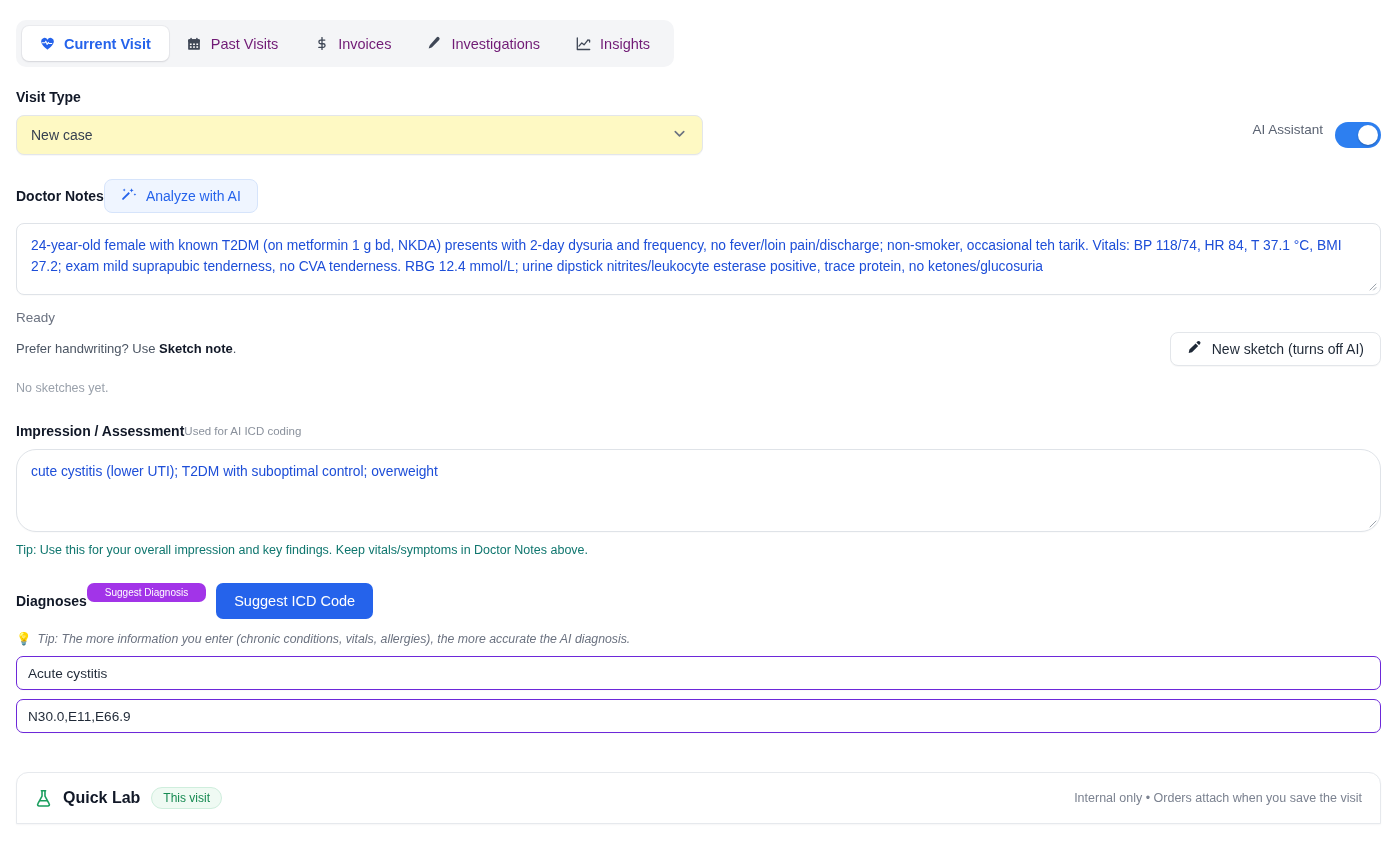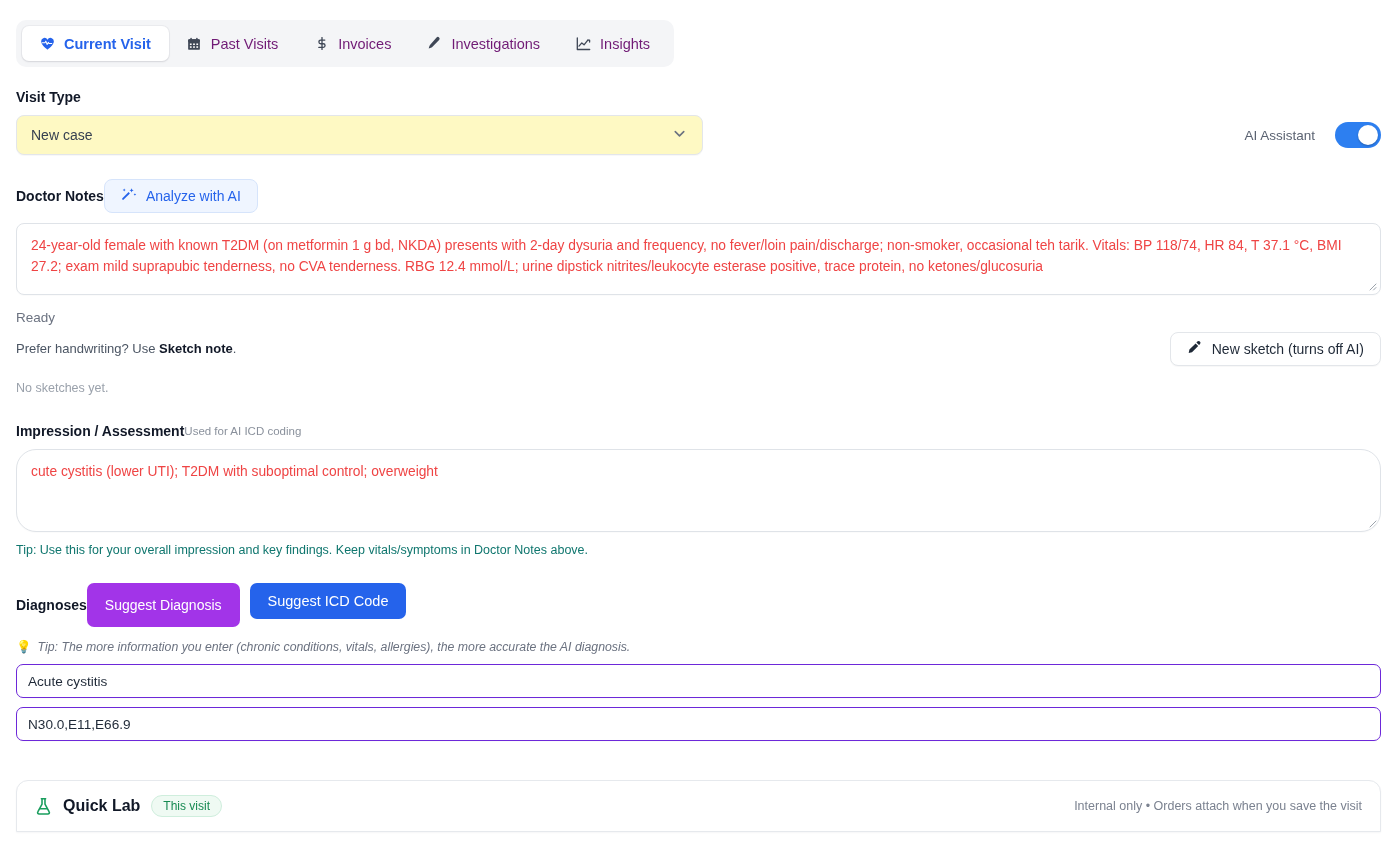--- a/index.html
+++ b/index.html
@@ -56,21 +56,21 @@
     border-radius: 8px;
     background: #fef9c3;
     display: flex; align-items: center;
     padding: 0 14px;
     font-size: 14px; color: #374151;
     box-shadow: 0 1px 1px rgba(16,24,40,.03);
     cursor: pointer;
   }
   .select .chev { position: absolute; right: 14px; top: 50%; transform: translateY(-50%); }
 
-  .ai-assist { display: flex; align-items: center; gap: 20px; }
+  .ai-assist { display: flex; align-items: flex-start; gap: 12px; }
   .ai-assist-label { font-size: 13.5px; color: #5b6372; }
   .toggle {
     width: 46px; height: 26px; border-radius: 13px;
     background: #2d7ff0; position: relative; cursor: pointer;
   }
   .toggle .knob {
     position: absolute; top: 3px; right: 3px;
     width: 20px; height: 20px; border-radius: 50%;
     background: #fff;
     box-shadow: 0 1px 2px rgba(0,0,0,.25);
@@ -103,21 +103,21 @@
   .textarea {
     position: relative;
     margin-top: 10px;
     width: 1365px;
     border: 1px solid #dfe3e8;
     border-radius: 8px;
     background: #fff;
     padding: 11px 14px 14px 14px;
     font-size: 13.8px;
     line-height: 21px;
-    color: #ef4444;
+    color: #1d4ed8;
     box-shadow: 0 1px 1px rgba(16,24,40,.02);
     overflow: hidden;
   }
   .ta-notes { height: 72px; }
   .ta-impression { height: 83px; border-radius: 20px; }
   .resize-grip {
     position: absolute; right: 3px; bottom: 3px;
     width: 12px; height: 12px;
     pointer-events: auto;
   }
@@ -131,21 +131,21 @@
   .sketch-row { display: flex; align-items: flex-start; justify-content: space-between; }
 
   
   .impression-head { margin-top: 28px; }
   .muted-right { font-size: 11.5px; color: #8a919c; }
   .tip-line { margin-top: 11px; font-size: 12.5px; color: #0f766e; }
 
   
   .dx-head { margin-top: 26px; }
   .dx-btns { display: flex; gap: 10px; }
-  .btn-purple { background: #a234e8; color: #fff; font-size: 14px; height: 44px; padding: 0 17px; border-radius: 7px; }
+  .btn-purple { background: #a234e8; color: #fff; font-size: 10px; height: 19px; padding: 0 17px; border-radius: 7px; }
   .btn-blue   { background: #2563eb; color: #fff; font-size: 14.5px; height: 36px; padding: 0 17px; border-radius: 7px; }
 
   .dx-tip { margin-top: 12px; font-size: 12.3px; color: #6b7280; font-style: italic; display: flex; align-items: center; gap: 6px; }
   .dx-tip .bulb { font-style: normal; font-size: 12.5px; }
 
   .input-line {
     margin-top: 9px;
     width: 1365px; height: 34px;
     border: 1px solid #6d28d9;
     border-radius: 7px;

